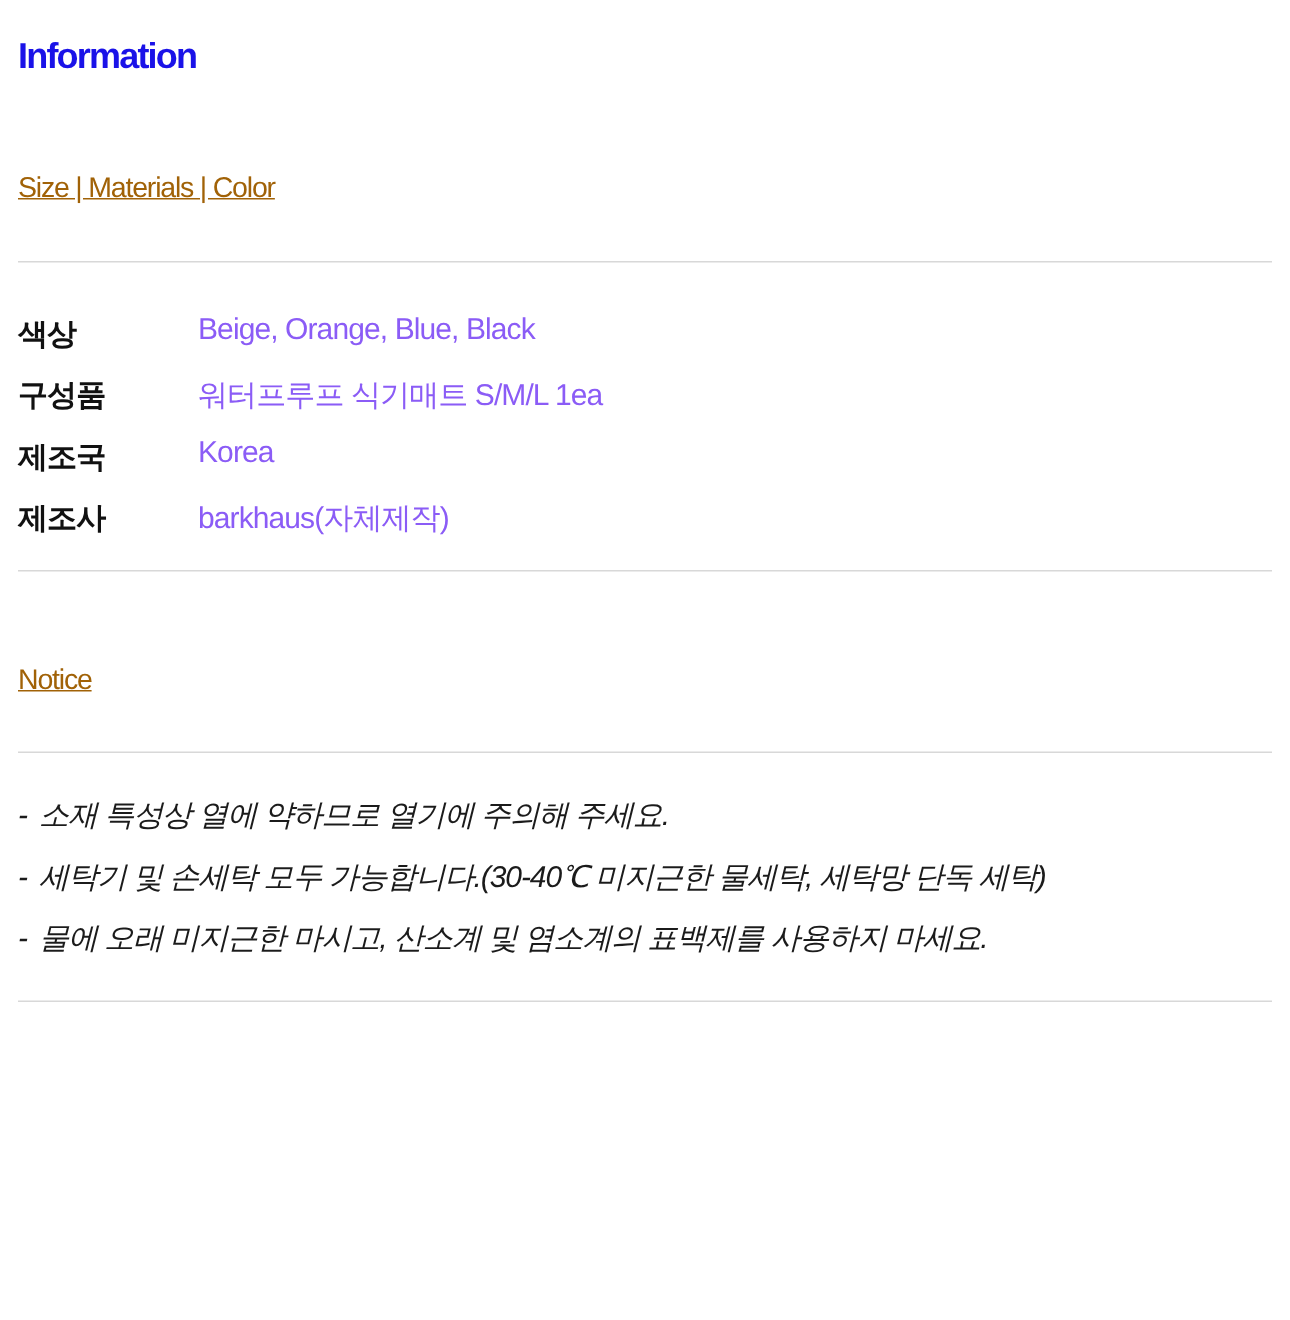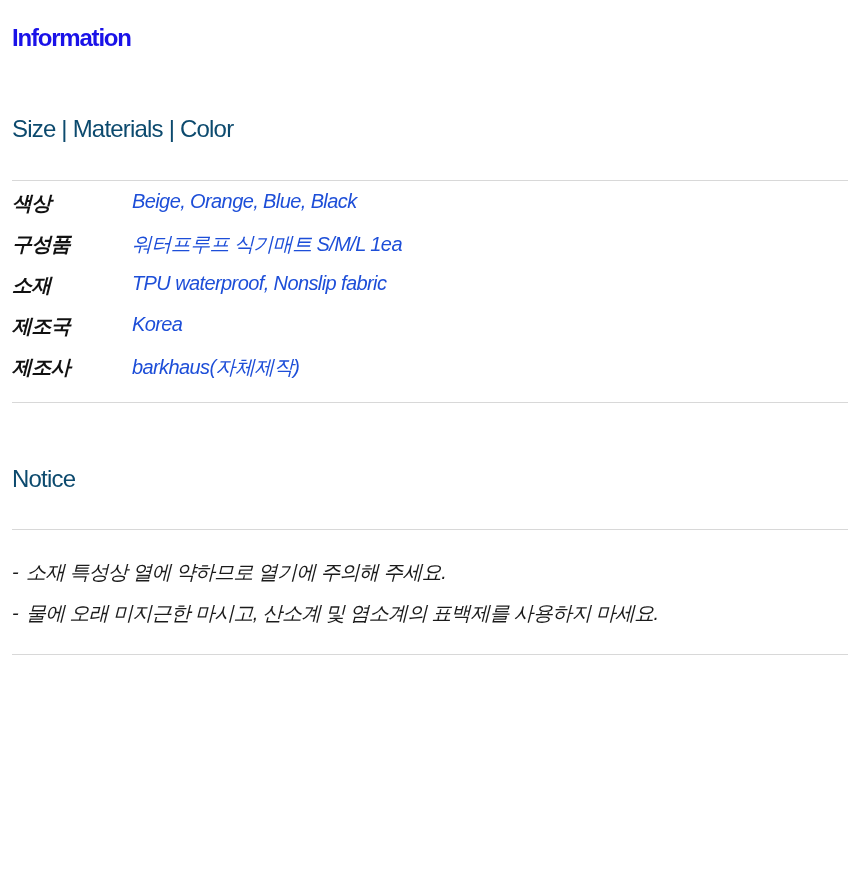--- a/index.html
+++ b/index.html
@@ -24,57 +24,57 @@
   .title-main {
     font-size: 24px;
     font-weight: bold;
     color: #1a12e8;
     letter-spacing: -1.2px;
     margin: 18px 0 0 0;
     padding-top: 6px;
     line-height: 1.2;
   }
   .section-head {
-    font-size: 24px;
+    font-size: 19px;
     font-weight: 400;
-    color: #0c4a6e;
+    color: #a16207;
     letter-spacing: -0.8px;
     margin-top: 62px;
     line-height: 1.2;
+    text-decoration: underline;
   }
   .rule {
     border: 0;
     border-top: 1px solid #d8d8d8;
     margin: 0;
     width: 100%;
   }
   .spec-rule-top {
     margin-top: 36px;
   }
   .spec-table {
     width: 100%;
     border-collapse: collapse;
-    margin-top: 2px;
+    margin-top: 27px;
     margin-bottom: 14px;
-    font-style: italic;
   }
   .spec-table td {
     padding: 7px 0;
     vertical-align: top;
     font-size: 20px;
     letter-spacing: -0.6px;
   }
   .spec-label {
     width: 120px;
     font-weight: bold;
     color: #111111;
     white-space: nowrap;
   }
   .spec-value {
-    color: #1d4ed8;
+    color: #8b5cf6;
     font-weight: 400;
   }
   .notice-head {
   }
   .notice-rule-top {
     margin-top: 36px;
   }
   .notice-list {
     list-style: none;
     margin: 0;
@@ -109,24 +109,20 @@
     <tbody>
       <tr>
         <td class="spec-label">색상</td>
         <td class="spec-value">Beige, Orange, Blue, Black</td>
       </tr>
       <tr>
         <td class="spec-label">구성품</td>
         <td class="spec-value">워터프루프 식기매트 S/M/L 1ea</td>
       </tr>
       <tr>
-        <td class="spec-label">소재</td>
-        <td class="spec-value">TPU waterproof, Nonslip fabric</td>
-      </tr>
-      <tr>
         <td class="spec-label">제조국</td>
         <td class="spec-value">Korea</td>
       </tr>
       <tr>
         <td class="spec-label">제조사</td>
         <td class="spec-value">barkhaus(자체제작)</td>
       </tr>
     </tbody>
   </table>
 
@@ -134,19 +130,22 @@
 
   <h2 class="section-head notice-head">Notice</h2>
 
   <hr class="rule notice-rule-top">
 
   <ul class="notice-list">
     <li>
       <span class="notice-dash">-</span><span>소재 특성상 열에 약하므로 열기에 주의해 주세요.</span>
     </li>
     <li>
+      <span class="notice-dash">-</span><span>세탁기 및 손세탁 모두 가능합니다.(30-40℃ 미지근한 물세탁, 세탁망 단독 세탁)</span>
+    </li>
+    <li>
       <span class="notice-dash">-</span><span>물에 오래 미지근한 마시고, 산소계 및 염소계의 표백제를 사용하지 마세요.</span>
     </li>
   </ul>
 
   <hr class="rule">
 
 </div>
 
 </body></html>

